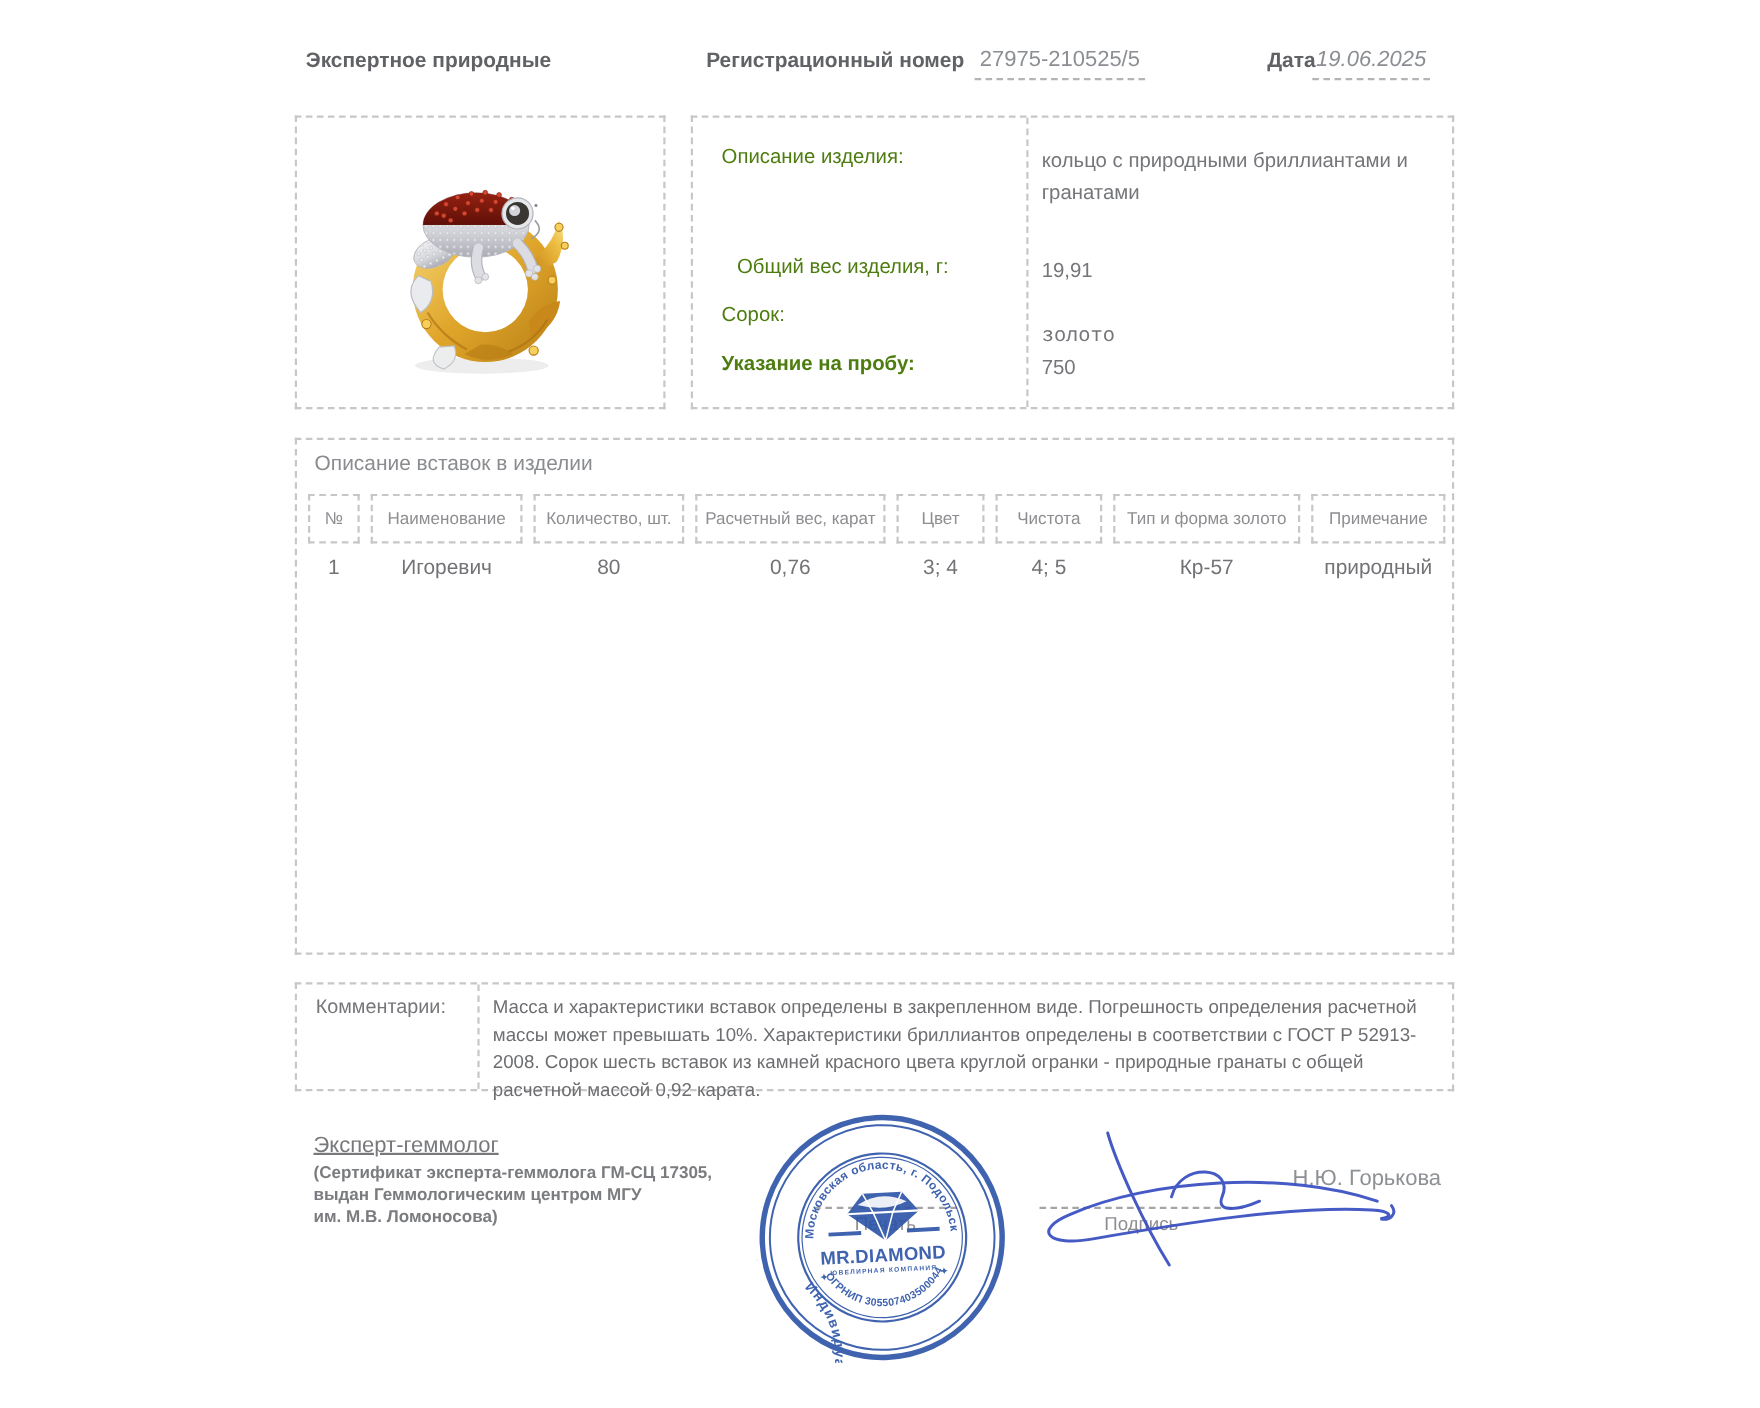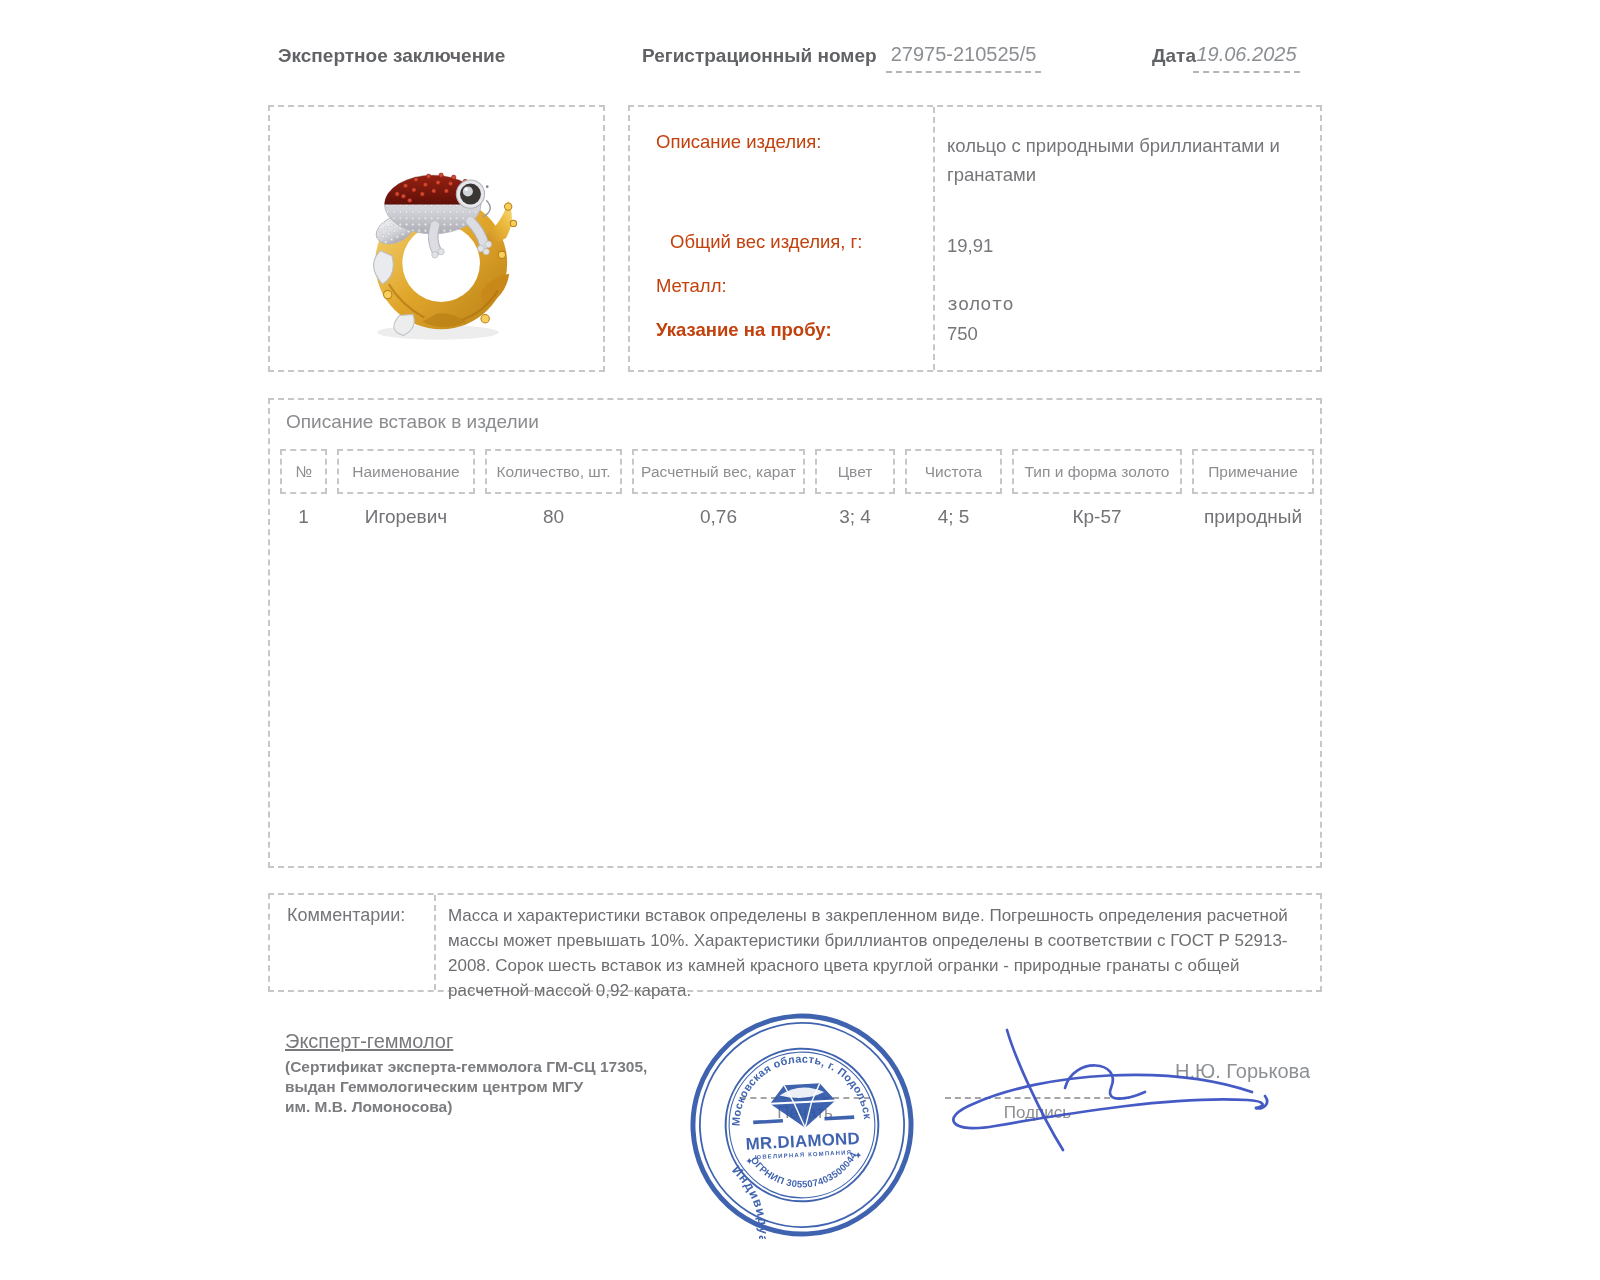--- a/index.html
+++ b/index.html
@@ -11,21 +11,21 @@
   .dashed-box {
     position:absolute; border:2px dashed #c7c7c7; box-sizing:border-box; background:#ffffff;
   }
   
   .h-bold { position:absolute; font-size:19px; font-weight:700; color:#606265; white-space:nowrap; }
   .h-underval {
     position:absolute; font-size:20px; color:#8b8e92; text-align:center;
     border-bottom:2px dashed #b4b4b4; padding-bottom:5px; white-space:nowrap;
   }
   
-  .d-label { position:absolute; left:26px; font-size:18.5px; color:#c2410c; white-space:nowrap; }
+  .d-label { position:absolute; left:26px; font-size:18.5px; color:#4d7c0f; white-space:nowrap; }
   .d-value { position:absolute; left:317px; width:362px; font-size:18.5px; color:#75767a; line-height:29px; }
   .v-divider { position:absolute; top:0; bottom:0; border-left:2px dashed #c7c7c7; }
   
   .tbl-title { position:absolute; left:16px; top:11px; font-size:19px; color:#8a8c8f; }
   .t-row {
     position:absolute; left:10px; width:1034px; display:grid;
     grid-template-columns:47fr 138fr 137fr 173fr 80fr 97fr 170fr 122fr; column-gap:10px;
   }
   .t-head { top:49px; height:45px; }
   .t-head .cell {
@@ -44,21 +44,21 @@
   .sig-label { position:absolute; font-size:17px; color:#8c8e91; text-align:center; }
   .f-name { position:absolute; font-size:20px; color:#8d9094; white-space:nowrap; }
   .stamp-svg { position:absolute; z-index:3; }
   .signature-svg { position:absolute; z-index:4; }
 </style>
 </head>
 <body>
 
 <div class="page">
 
-  <div class="h-bold" style="left:278px; top:45px;">Экспертное заключение</div>
+  <div class="h-bold" style="left:278px; top:45px;">Экспертное природные</div>
   <div class="h-bold" style="left:642px; top:45px;">Регистрационный номер</div>
   <div class="h-underval" style="left:886px; top:43px; min-width:155px;">27975-210525/5</div>
   <div class="h-bold" style="left:1152px; top:45px;">Дата</div>
   <div class="h-underval" style="left:1193px; top:43px; min-width:107px;font-style:italic;">19.06.2025</div>
 
   <div class="dashed-box" style="left:268px; top:105px; width:337px; height:267px;">
     <svg class="abs" style="left:58px; top:20px;" width="220" height="220" viewBox="0 0 210 210">
       <defs>
         <linearGradient id="gGold" x1="0" y1="0" x2="1" y2="1">
           <stop offset="0" stop-color="#f7d97a"></stop>
@@ -159,21 +159,21 @@
       </g>
     </svg>
   </div>
 
   <div class="dashed-box" style="left:628px; top:105px; width:694px; height:267px;">
     <div class="v-divider" style="left:303px;"></div>
     <div class="d-label" style="top:24px;">Описание изделия:</div>
     <div class="d-value" style="top:24px;">кольцо с природными бриллиантами и гранатами</div>
     <div class="d-label" style="top:124px;margin-left:14px;">Общий вес изделия, г:</div>
     <div class="d-value" style="top:124px;">19,91</div>
-    <div class="d-label" style="top:168px;">Металл:</div>
+    <div class="d-label" style="top:168px;">Сорок:</div>
     <div class="d-value" style="top:184px;font-family:Liberation Mono, monospace;">золото</div>
     <div class="d-label" style="top:212px;font-weight:bold;">Указание на пробу:</div>
     <div class="d-value" style="top:212px;">750</div>
   </div>
 
   <div class="dashed-box" style="left:268px; top:398px; width:1054px; height:470px;">
     <div class="tbl-title">Описание вставок в изделии</div>
     <div class="t-row t-head">
       <div class="cell">№</div>
       <div class="cell">Наименование</div>

